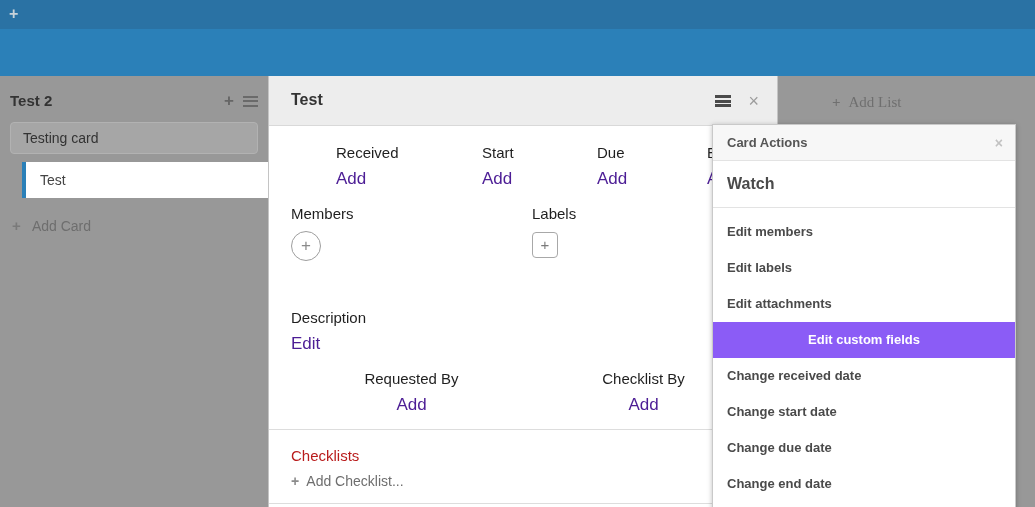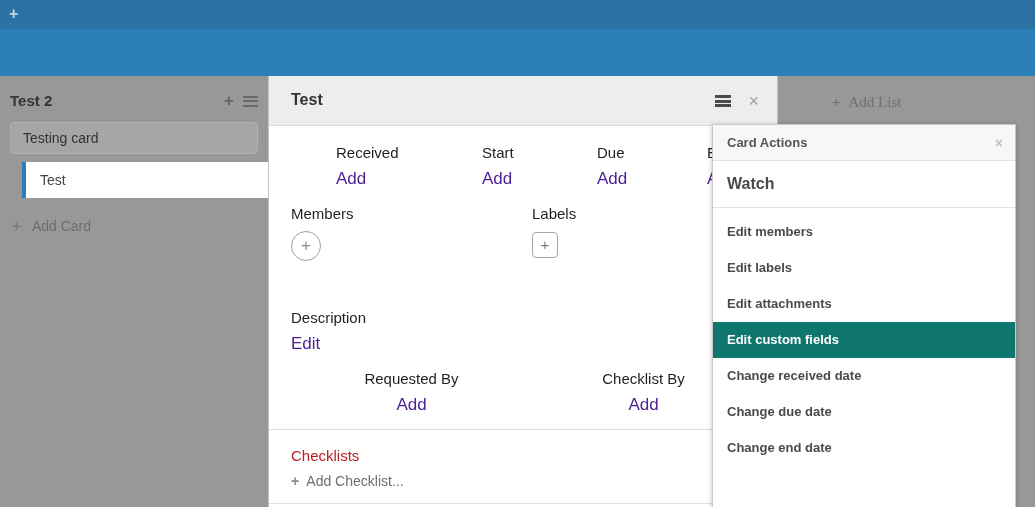--- a/index.html
+++ b/index.html
@@ -100,21 +100,21 @@
   .dd-header .close-x { position:absolute; right:12px; top:12px; font-size:14px; color:#C2C2C2; }
   .dd-watch {
     height:47px; line-height:46px; padding:0 14px; border-bottom:1px solid #E3E3E3;
     font-size:16px; font-weight:bold; color:#4A4A4A; cursor:pointer;
   }
   .dd-items { padding-top:6px; }
   .dd-item {
     height:36px; line-height:36px; padding:0 14px;
     font-size:13px; font-weight:bold; color:#4A4A4A; cursor:pointer;
   }
-  .dd-item.active { background:#0f766e; color:#FFFFFF; }
+  .dd-item.active { background:#8b5cf6; color:#FFFFFF;text-align:center; }
 </style>
 </head>
 <body>
 
 <div class="topbar">
   <span class="plus">+</span>
 </div>
 <div class="subbar"></div>
 
 <div class="board">
@@ -219,18 +219,19 @@
       <span>Card Actions</span>
       <span class="close-x">×</span>
     </div>
     <div class="dd-watch">Watch</div>
     <div class="dd-items">
       <div class="dd-item">Edit members</div>
       <div class="dd-item">Edit labels</div>
       <div class="dd-item">Edit attachments</div>
       <div class="dd-item active">Edit custom fields</div>
       <div class="dd-item">Change received date</div>
+      <div class="dd-item">Change start date</div>
       <div class="dd-item">Change due date</div>
       <div class="dd-item">Change end date</div>
     </div>
   </div>
 
 </div>
 
 </body></html>

